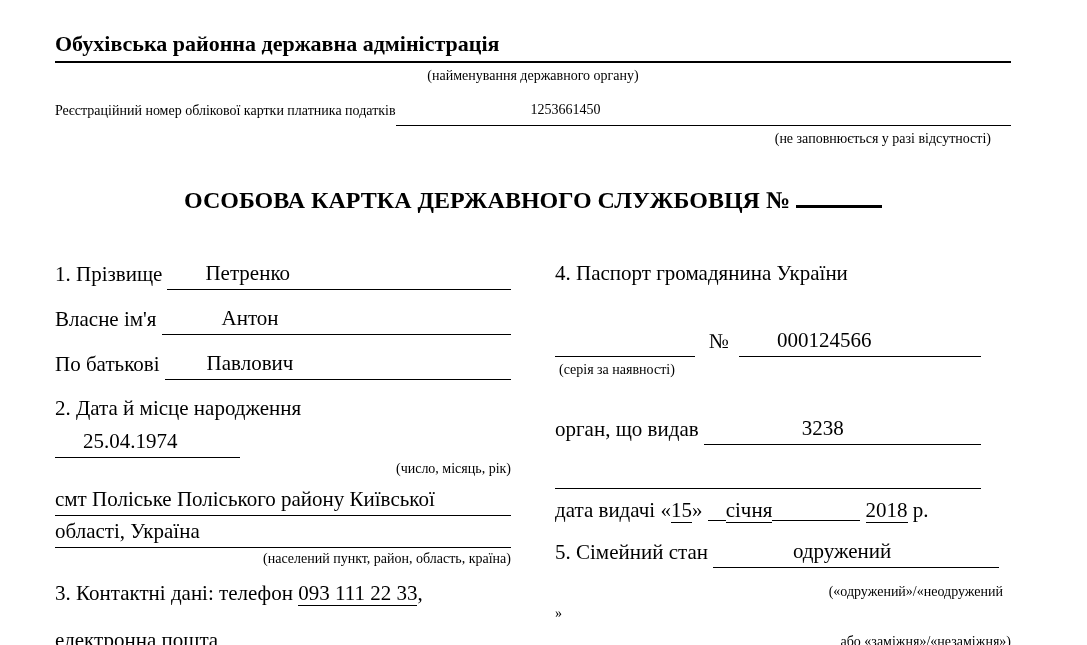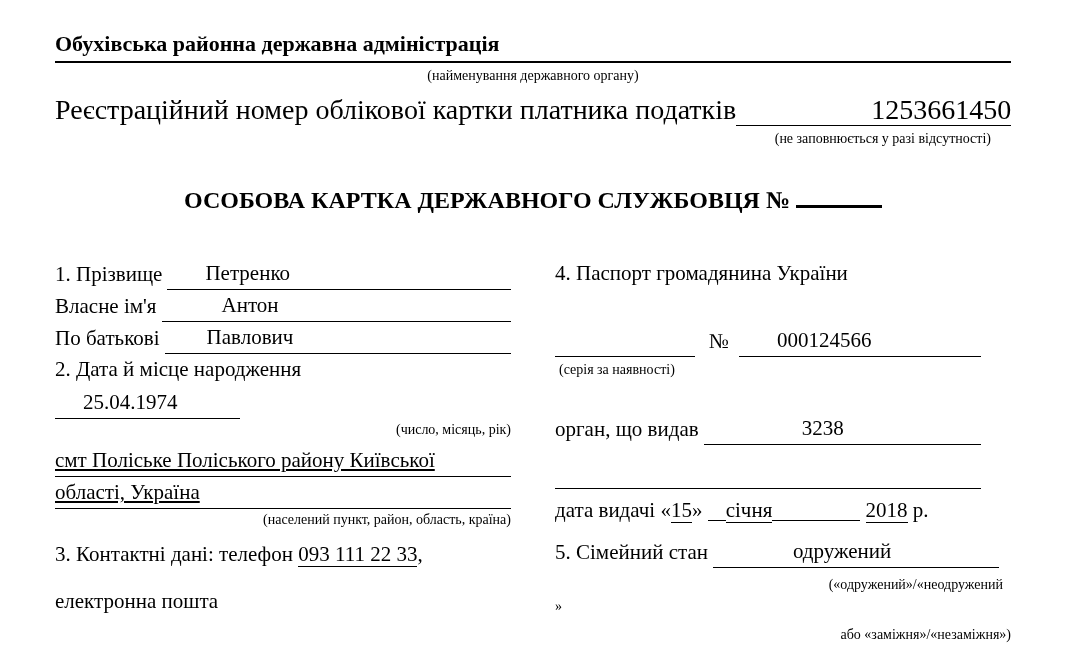--- a/index.html
+++ b/index.html
@@ -9,43 +9,43 @@
     font-family:"Liberation Serif", serif;
     color:#000;
   }
   .page { width:1059px; height:645px; padding:30px 48px 0 55px; }
 
   
   .org-line { border-bottom:2px solid #000; padding-bottom:1px; line-height:28px; }
   .org-name { font-weight:bold; font-size:22px; }
   .caption { font-size:14px; line-height:22px; }
   .org-caption { text-align:center; margin-top:2px; }
-  .reg-row { display:flex; align-items:flex-start; margin-top:8px; font-size:28px; line-height:30px; }
+  .reg-row { display:flex; align-items:center; margin-top:8px; font-size:14px; line-height:30px; }
   .reg-label { white-space:nowrap; }
   .reg-caption { text-align:right; padding-right:20px; margin-top:2px; }
 
   
   .title { margin-top:34px; text-align:center; font-weight:bold; font-size:24px; line-height:32px; }
   .title-blank { display:inline-block; width:86px; border-bottom:3px solid #000; height:24px; vertical-align:baseline; }
 
   
   .columns { display:flex; gap:44px; margin-top:42px; }
   .col { flex:1; font-size:21px; line-height:31px; min-width:0; }
 
   
-  .f-row { display:flex; align-items:flex-end; margin-bottom:0; }
+  .f-row { display:flex; align-items:flex-end; margin-bottom:13px; }
   .f-label { white-space:nowrap; padding-right:5px; }
   .blank { flex:1; border-bottom:1px solid #000; min-width:0; white-space:nowrap; }
   .blank-fixed { flex:none; border-bottom:1px solid #000; white-space:nowrap; }
   .val { display:inline-block; }
 
   .plain-line { margin-bottom:2px; }
   .cap-right { text-align:right; margin-bottom:4px; }
   .cap-left { padding-left:4px; margin-bottom:32px; }
-  .ul-block { border-bottom:1px solid #000;text-decoration:underline; }
+  .ul-block { border-bottom:1px solid #000; }
   .phone-row { margin-top:8px; margin-bottom:16px; }
   .ul { border-bottom:1px solid #000;text-align:right; }
   .iblank { display:inline-block; border-bottom:1px solid #000; height:1em; vertical-align:-4px; }
 
   
   .passport-row { margin-top:36px; margin-bottom:2px; }
   .issuer-row { margin-top:0; margin-bottom:18px; }
   .empty-line { border-bottom:1px solid #000; height:26px; margin-top:12px; }
   .date-row { margin-top:6px; white-space:nowrap; }
   .marital-row { margin-top:10px; }

